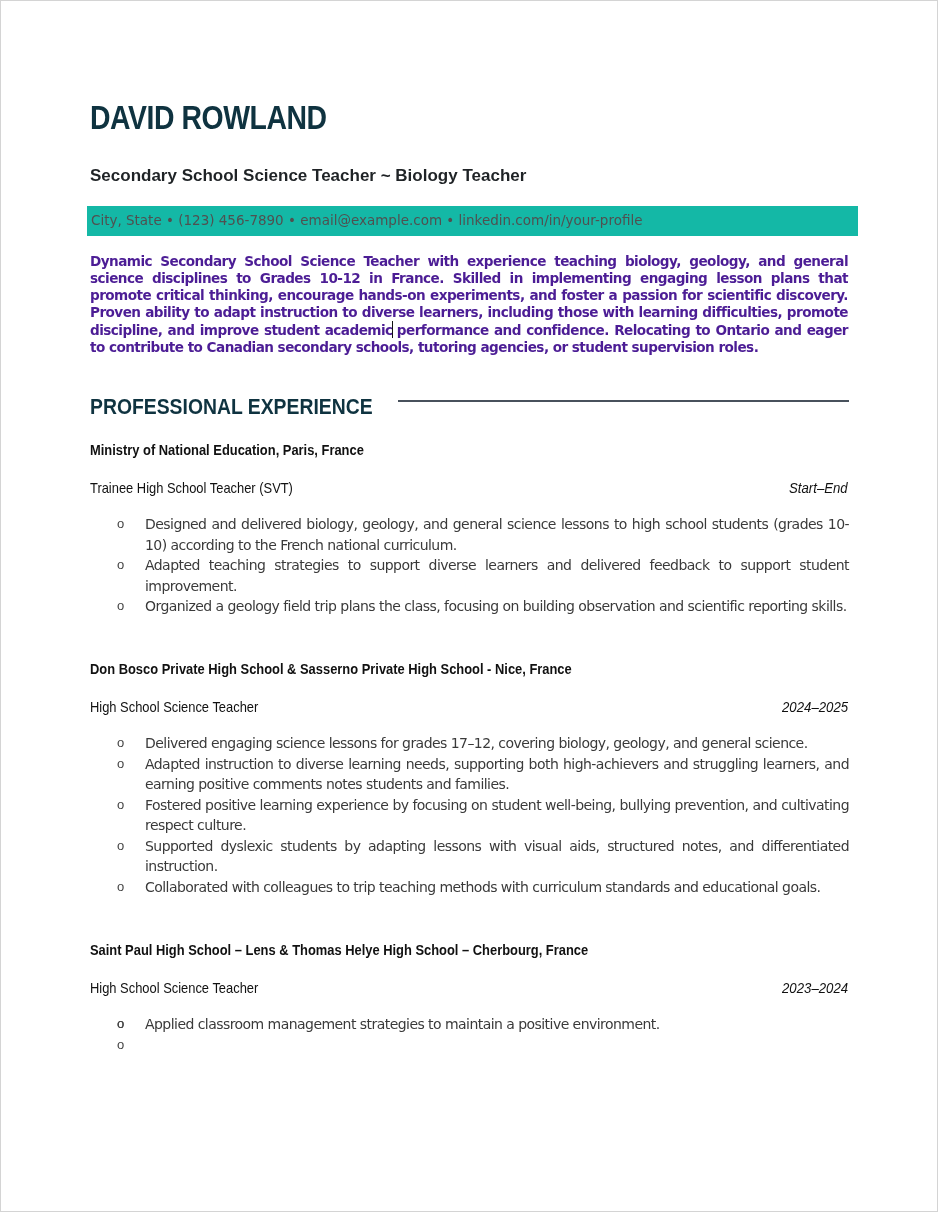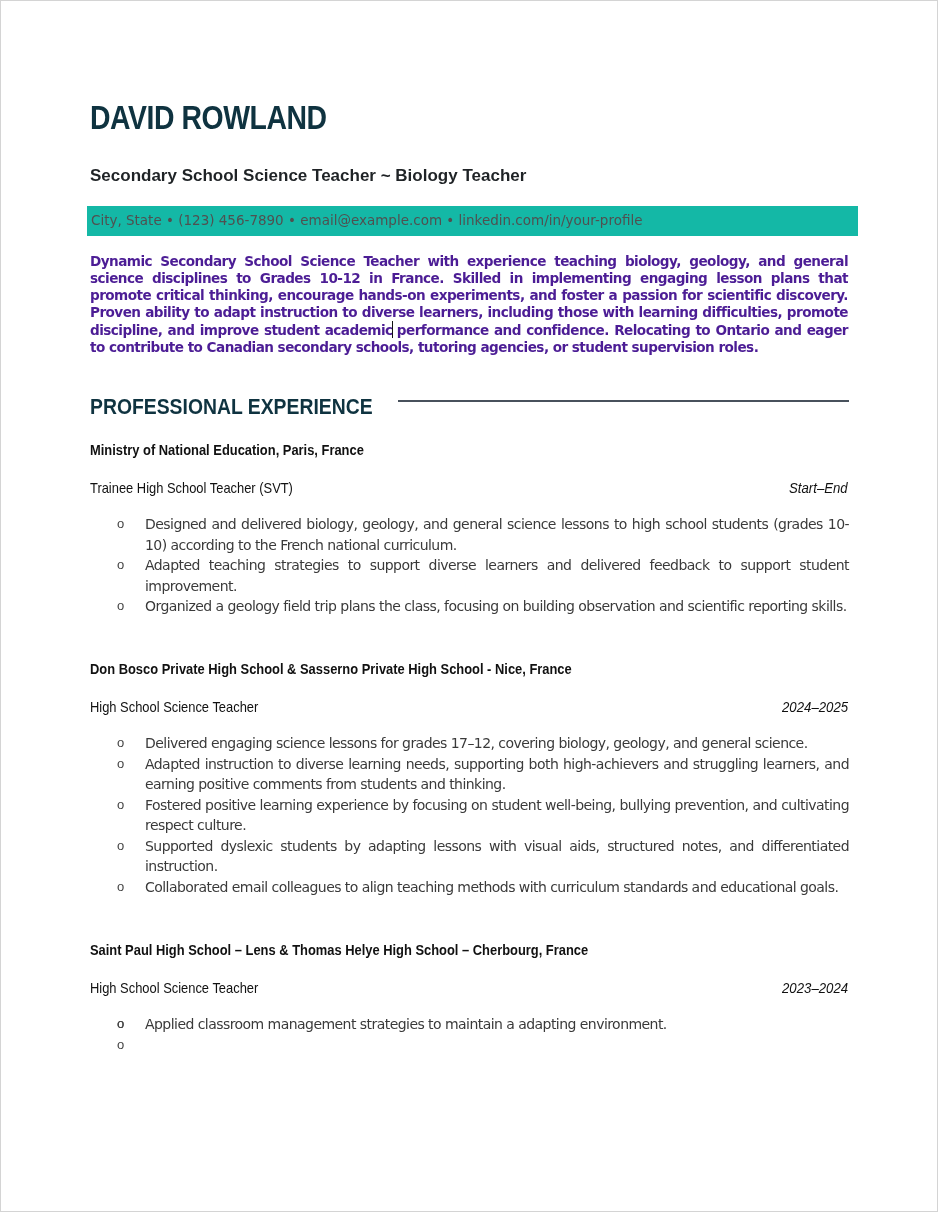--- a/index.html
+++ b/index.html
@@ -96,28 +96,28 @@
     <li><span class="bullet-mark">o</span><span>Designed and delivered biology, geology, and general science lessons to high school students (grades 10-10) according to the French national curriculum.</span></li>
     <li><span class="bullet-mark">o</span><span>Adapted teaching strategies to support diverse learners and delivered feedback to support student improvement.</span></li>
     <li><span class="bullet-mark">o</span><span>Organized a geology field trip plans the class, focusing on building observation and scientific reporting skills.</span></li>
   </ul>
 
   <div class="employer" style="top:659px">Don Bosco Private High School &amp; Sasserno Private High School - Nice, France</div>
   <div class="role" style="top:697px">High School Science Teacher</div>
   <div class="dates" style="top:697px">2024–2025</div>
   <ul class="bullets" style="top:732px">
     <li><span class="bullet-mark">o</span><span>Delivered engaging science lessons for grades 17–12, covering biology, geology, and general science.</span></li>
-    <li><span class="bullet-mark">o</span><span>Adapted instruction to diverse learning needs, supporting both high-achievers and struggling learners, and earning positive comments from students and thinking.</span></li>
+    <li><span class="bullet-mark">o</span><span>Adapted instruction to diverse learning needs, supporting both high-achievers and struggling learners, and earning positive comments notes students and families.</span></li>
     <li><span class="bullet-mark">o</span><span>Fostered positive learning experience by focusing on student well-being, bullying prevention, and cultivating respect culture.</span></li>
     <li><span class="bullet-mark">o</span><span>Supported dyslexic students by adapting lessons with visual aids, structured notes, and differentiated instruction.</span></li>
-    <li><span class="bullet-mark">o</span><span>Collaborated email colleagues to align teaching methods with curriculum standards and educational goals.</span></li>
+    <li><span class="bullet-mark">o</span><span>Collaborated with colleagues to trip teaching methods with curriculum standards and educational goals.</span></li>
   </ul>
 
   <div class="employer" style="top:940px">Saint Paul High School – Lens &amp; Thomas Helye High School – Cherbourg, France</div>
   <div class="role" style="top:978px">High School Science Teacher</div>
   <div class="dates" style="top:978px">2023–2024</div>
   <ul class="bullets" style="top:1013px">
     <li><span class="bullet-mark">o</span></li>
-    <li><span class="bullet-mark">o</span><span>Applied classroom management strategies to maintain a adapting environment.</span></li>
+    <li><span class="bullet-mark">o</span><span>Applied classroom management strategies to maintain a positive environment.</span></li>
     <li><span class="bullet-mark">o</span></li>
   </ul>
 
 </div>
 
 </body></html>

